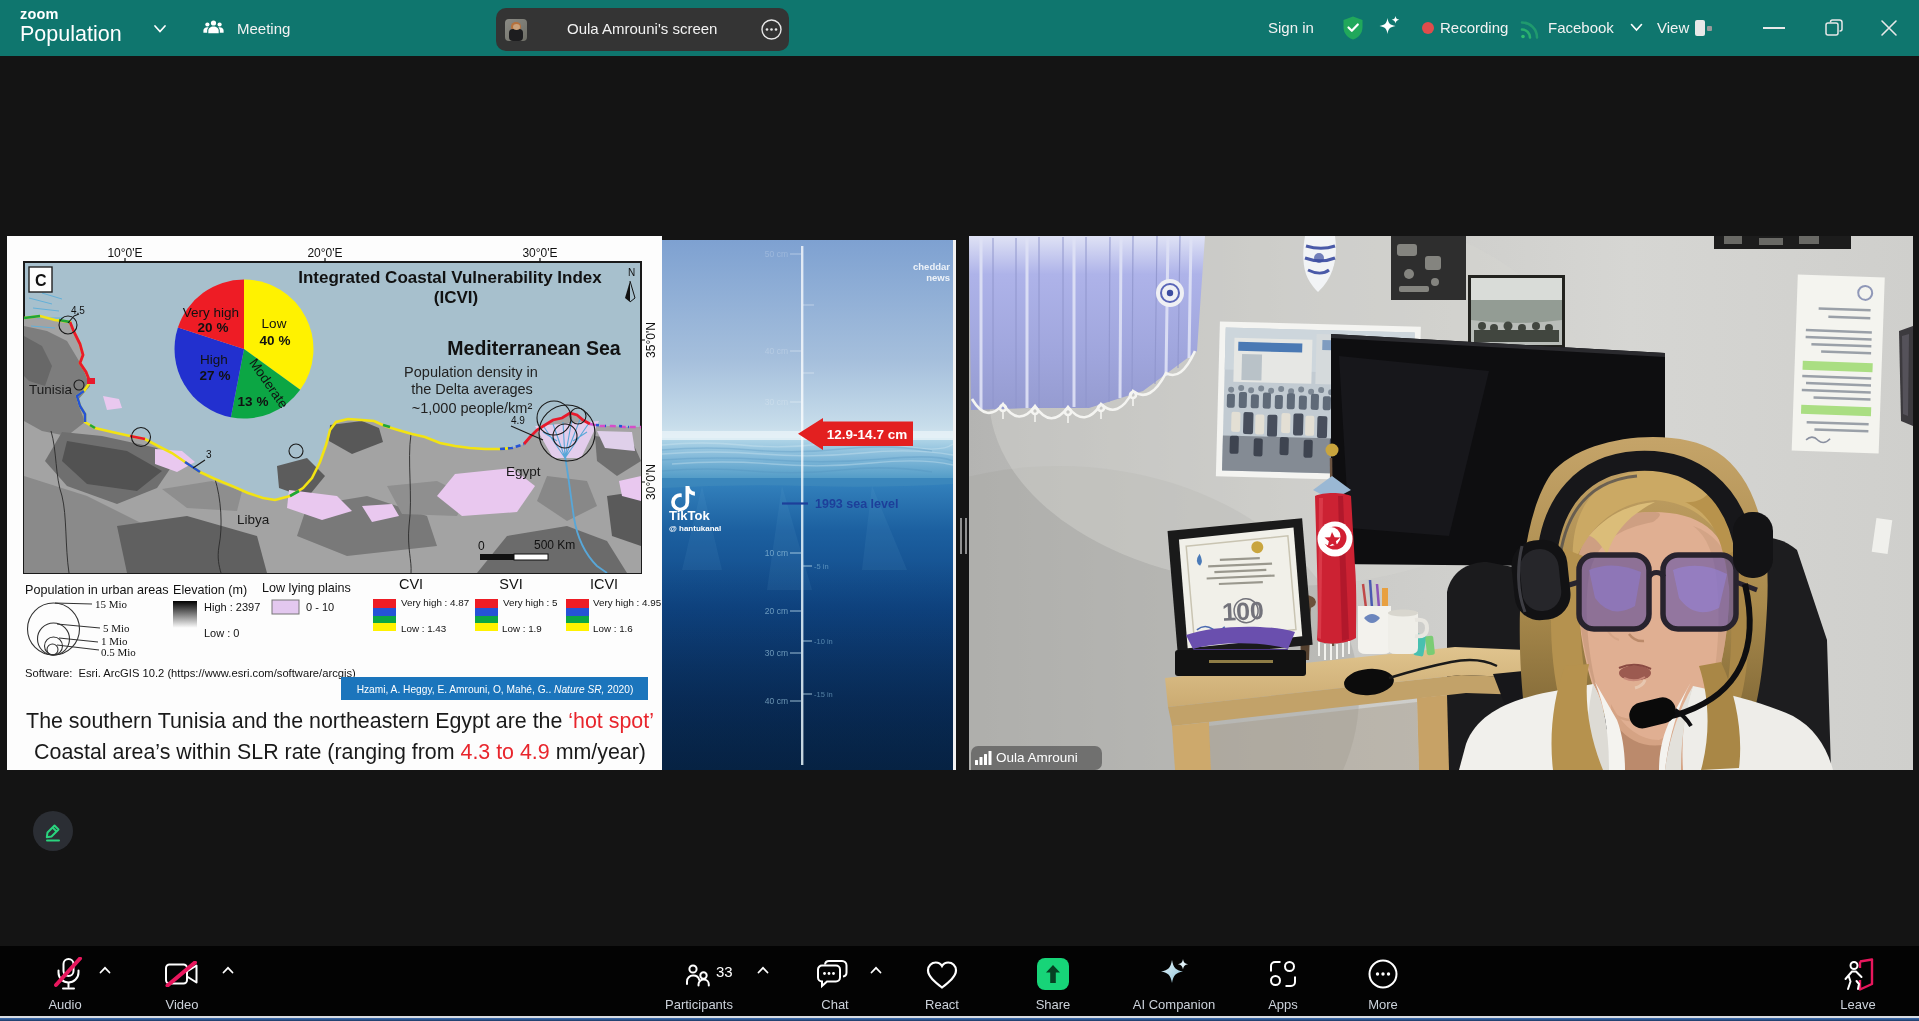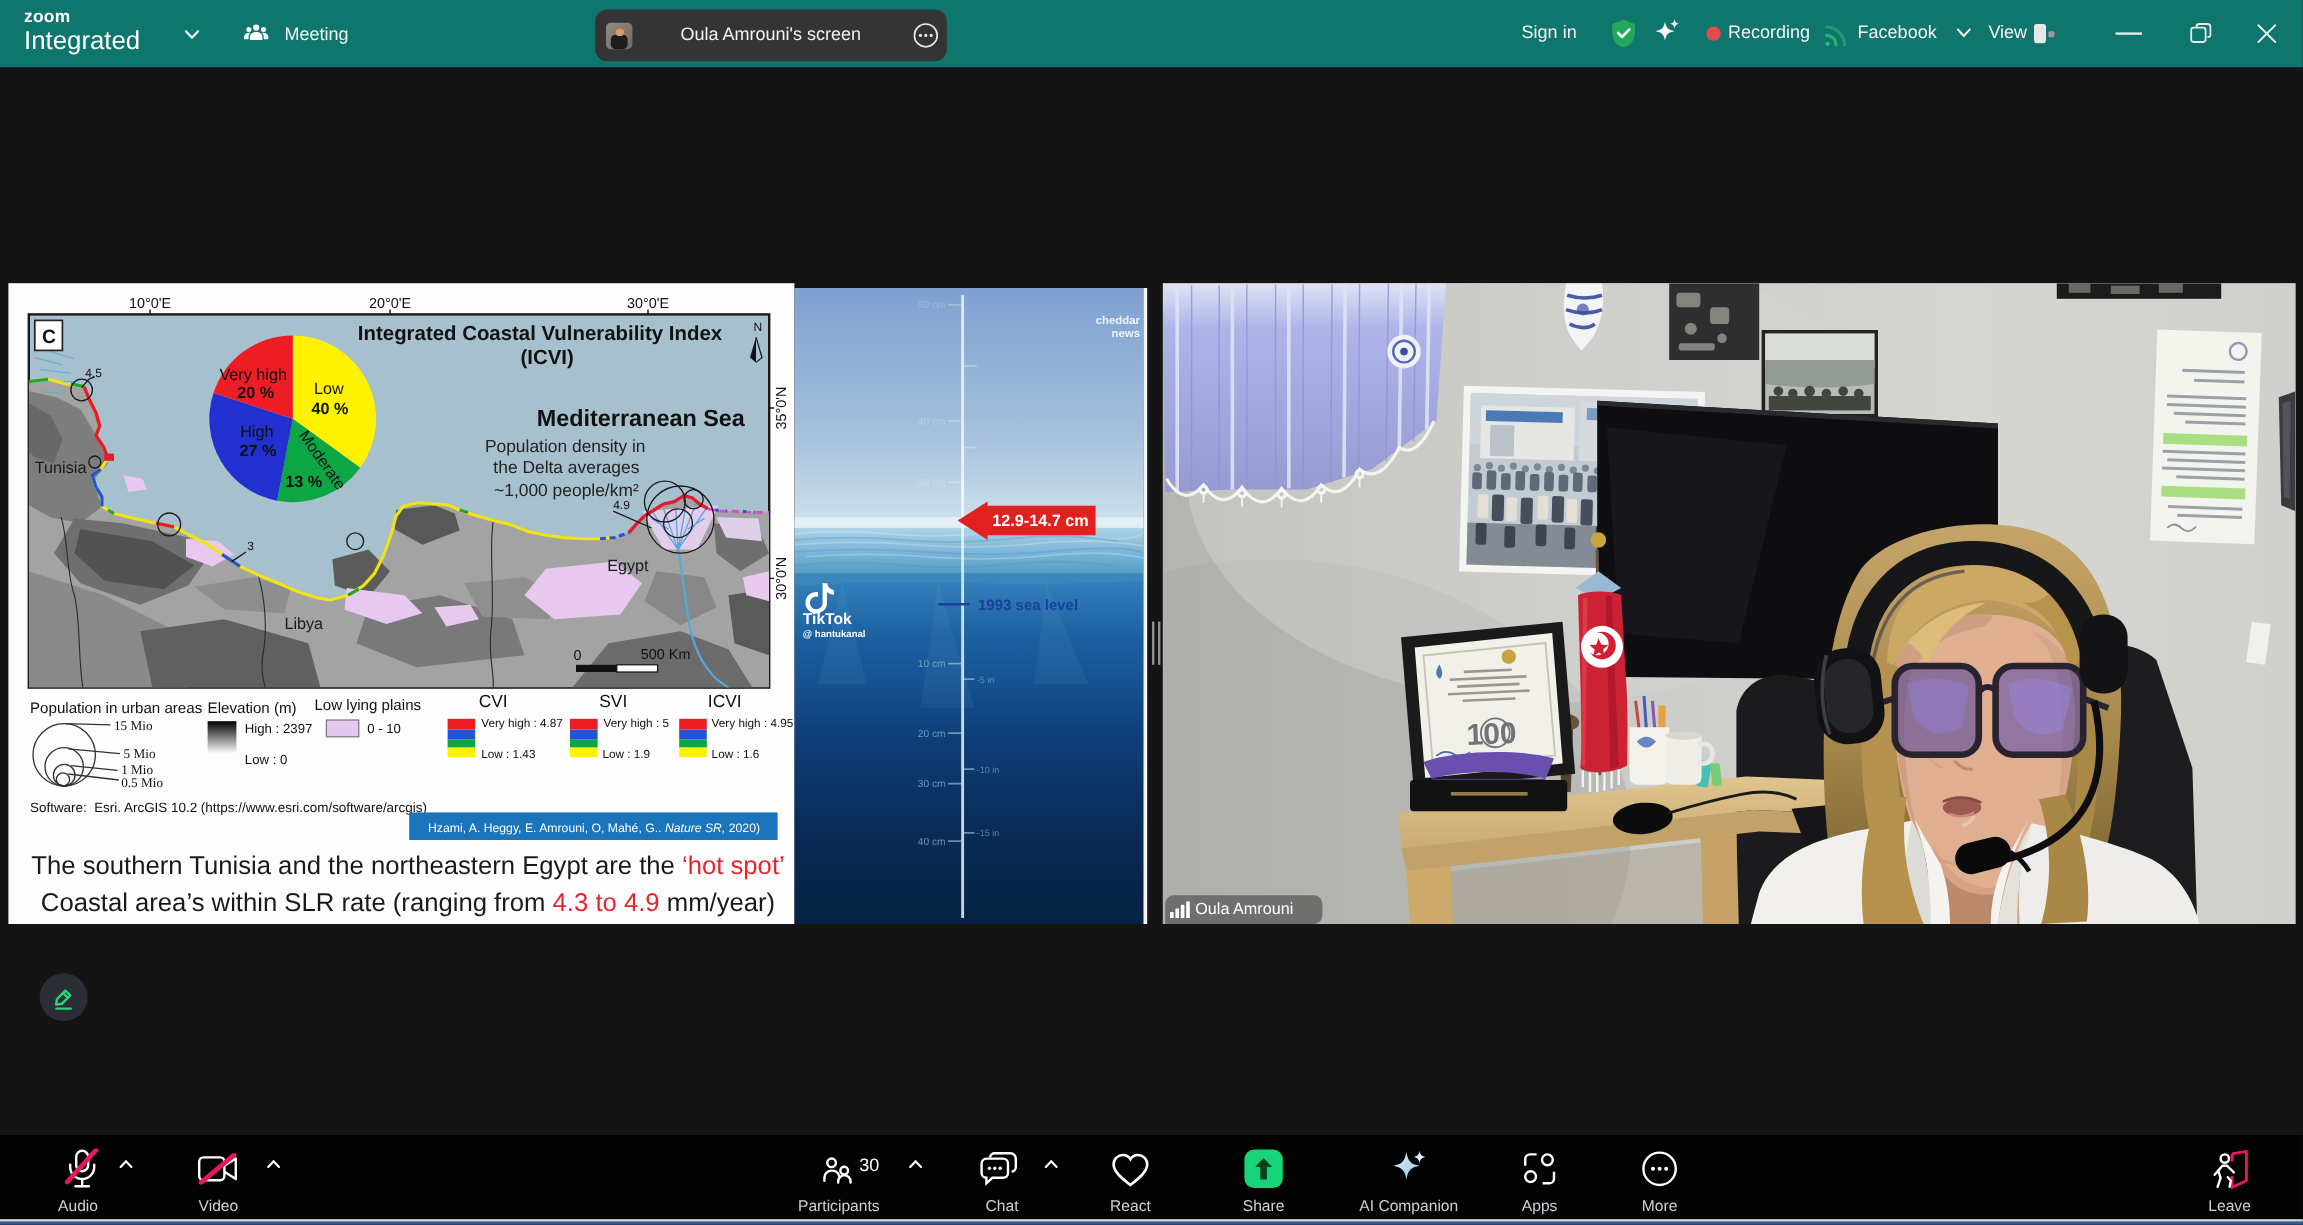--- a/index.html
+++ b/index.html
@@ -13,21 +13,21 @@
      background:linear-gradient(#3f71b4,#1d3a66); }
   .tb-label { position:absolute; color:#ccd2da; font-size:13px; text-align:center; white-space:nowrap; }
   .chev { position:absolute; width:12px; height:8px; }
   
   .top-txt { position:absolute; color:#f2f2f2; font-size:15px; white-space:nowrap; }
 </style>
 </head>
 <body>
 <div id="topbar">
   <div class="abs" style="left:20px;top:6px;color:#fff;font-size:14.5px;font-weight:700;letter-spacing:.2px;">zoom</div>
-  <div class="abs" style="left:20px;top:22px;color:#fff;font-size:21.5px;font-weight:500;">Integrated</div>
+  <div class="abs" style="left:20px;top:22px;color:#fff;font-size:21.5px;font-weight:500;">Population</div>
   <svg class="abs" style="left:153px;top:24px;" width="14" height="10" viewBox="0 0 14 10">
       <path d="M2 2 L7 7.5 L12 2" stroke="#fff" stroke-width="1.7" fill="none" stroke-linecap="round"></path>
     </svg>
   <svg class="abs" style="left:203px;top:18px;" width="21" height="21" viewBox="0 0 21 21" fill="#fff">
     <circle cx="10.5" cy="5" r="2.6"></circle>
       <circle cx="4.4" cy="6.5" r="2.1"></circle>
       <circle cx="16.6" cy="6.5" r="2.1"></circle>
     <path d="M10.5 8.6c2.9 0 5.2 1.7 5.2 4v2.7H5.3v-2.7c0-2.3 2.3-4 5.2-4z"></path>
     <path d="M4.4 9.3c-2.3.2-4 1.6-4 3.3v2.2h3.8v-2.3c0-1.2.5-2.3 1.4-3.1-.4-.1-.8-.1-1.2-.1z"></path>
     <path d="M16.6 9.3c2.3.2 4 1.6 4 3.3v2.2h-3.8v-2.3c0-1.2-.5-2.3-1.4-3.1.4-.1.8-.1 1.2-.1z"></path>
@@ -266,21 +266,21 @@
 </g>
 <text x="18" y="441" font-size="11.2" fill="#111">Software:&nbsp;&nbsp;Esri. ArcGIS 10.2 (https://www.esri.com/software/arcgis)</text>
 <rect x="334" y="441" width="307" height="23" fill="#1b75bc"></rect>
 <text x="488" y="457" font-size="10.2" fill="#fff" text-anchor="middle">Hzami, A. Heggy, E. Amrouni, O, Mahé, G.. <tspan font-style="italic">Nature SR,</tspan> 2020)</text>
 <g font-size="21.4px" fill="#1a1a1a" text-anchor="middle">
   <text x="333" y="492">The southern Tunisia and the northeastern Egypt are the <tspan fill="#e8252c">‘hot spot’</tspan></text>
   <text x="333" y="523">Coastal area’s within SLR rate (ranging from <tspan fill="#e8252c">4.3 to 4.9</tspan> mm/year)</text>
 </g>
 </svg>
 </div>
-<div id="tiktok" class="abs" style="left:662px;top:240px;width:291px;height:530px;background:#a3a3a3;">
+<div id="tiktok" class="abs" style="left:662px;top:240px;width:291px;height:530px;background:#f0abfc;">
 <svg width="291" height="530" viewBox="0 0 291 530" font-family="Liberation Sans, sans-serif">
 <defs>
   <linearGradient id="sky" x1="0" y1="0" x2="0" y2="1">
     <stop offset="0" stop-color="#7ea1d1"></stop>
           <stop offset=".6" stop-color="#a5bfdc"></stop>
     <stop offset=".92" stop-color="#c6dcea"></stop>
           <stop offset="1" stop-color="#d4e6ef"></stop>
   </linearGradient>
   <linearGradient id="deep" x1="0" y1="0" x2="0" y2="1">
     <stop offset="0" stop-color="#3584bf"></stop>
@@ -742,21 +742,21 @@
       <path d="M1.5 6.5 L6 1.8 L10.5 6.5" stroke="#fff" stroke-width="1.8" fill="none" stroke-linecap="round"></path>
     </svg>
   <div class="tb-label" style="left:147px;top:51px;width:70px;">Video</div>
 
   <svg class="abs" style="left:685px;top:17px;" width="26" height="24" viewBox="0 0 26 24" fill="none" stroke="#fff" stroke-width="2">
     <circle cx="8" cy="6" r="3.6"></circle>
     <path d="M2 21 v-2.5 a6 6 0 0 1 6 -6 h0.5 a6 6 0 0 1 5.8 4.5" stroke-linecap="round"></path>
     <circle cx="18.5" cy="12.5" r="3.2"></circle>
     <path d="M13.5 22.5 v-1 a5 5 0 0 1 5 -5 h0.3 a5 5 0 0 1 5 5 v1" stroke-linecap="round"></path>
   </svg>
-  <div class="abs" style="left:716px;top:17px;color:#fff;font-size:15px;">30</div>
+  <div class="abs" style="left:716px;top:17px;color:#fff;font-size:15px;">33</div>
   <svg class="chev" style="left:757px;top:20px;" viewBox="0 0 12 8">
       <path d="M1.5 6.5 L6 1.8 L10.5 6.5" stroke="#fff" stroke-width="1.8" fill="none" stroke-linecap="round"></path>
     </svg>
   <div class="tb-label" style="left:662px;top:51px;width:74px;">Participants</div>
 
   <svg class="abs" style="left:816px;top:13px;" width="33" height="30" viewBox="0 0 33 30" fill="none" stroke="#fff" stroke-width="2">
     <path d="M9 5.5 a4 4 0 0 1 4 -3.5 h13 a4.5 4.5 0 0 1 4.5 4.5 v7 a4 4 0 0 1 -3.5 4"></path>
     <path d="M2 10.5 a4 4 0 0 1 4 -4 h14 a4 4 0 0 1 4 4 v8 a4 4 0 0 1 -4 4 h-9 l-5 4.5 v-4.5 h-0 a4 4 0 0 1 -4 -4 z"></path>
     <g fill="#fff" stroke="none">
         <circle cx="8.5" cy="14.5" r="1.4"></circle>

